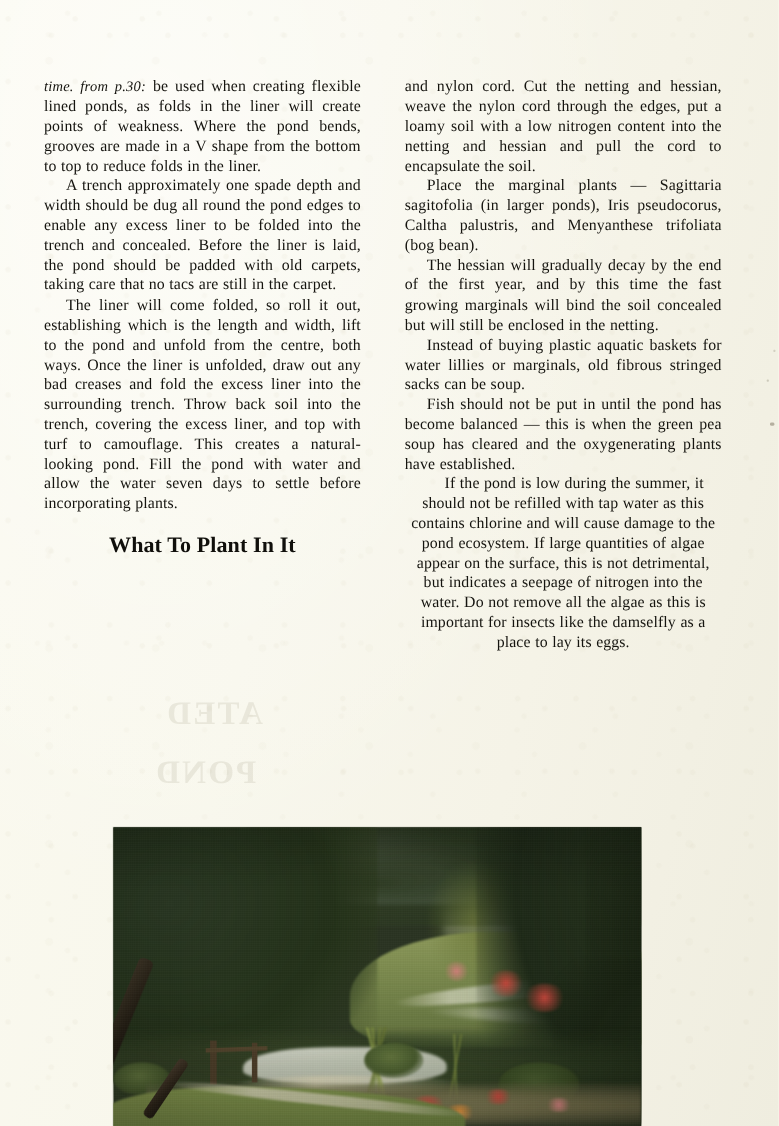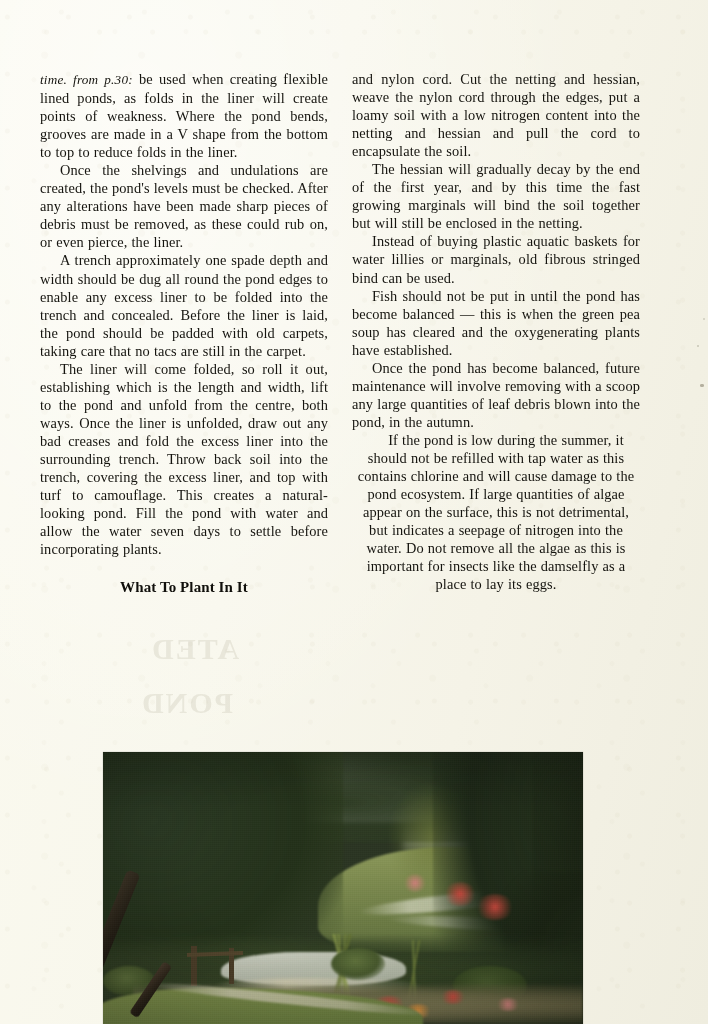--- a/index.html
+++ b/index.html
@@ -65,40 +65,40 @@
     top: 70px;
     width: 288px;
     color: #15140f;
     font-size: 14.4px;
     line-height: 18.05px;
     text-align: justify;
     text-justify: inter-word;
     -webkit-font-smoothing: none;
   }
   #col-left  { left: 40px; }
-  #col-right { left: 352px; }
+  #col-right { left: 368px; }
 
   .col p {
     margin: 0;
     text-indent: 20px;
     letter-spacing: .1px;
     word-spacing: .4px;
   }
   .col p.no-indent { text-indent: 0; }
   .col p.last-line-left { text-align: center; }
 
   .contd {
     font-style: italic;
     font-size: 13.2px;
     letter-spacing: .2px;
   }
 
   h2.section-heading {
     margin: 17px 0 12px 0;
-    font-size: 15px;
+    font-size: 20px;
     line-height: 24px;
     font-weight: bold;
     text-align: center;
     letter-spacing: .1px;
     color: #100f0b;
     font-family: "Liberation Serif", "DejaVu Serif", serif;
   }
 
   
   #photo-wrap {
@@ -361,34 +361,33 @@
 
   <div class="ghost" style="left:150px; top:632px; font-size:30px;">ATED</div>
   <div class="ghost" style="left:140px; top:686px; font-size:30px;">POND</div>
 
   <div id="columns">
 
     <div class="col" id="col-left">
 
       <p class="no-indent"><span class="contd">time. from p.30:</span><span> be used when creating flexible lined ponds, as folds in the liner will create points of weakness.  Where the pond bends, grooves are made in a V shape from the bottom to top to reduce folds in the liner.</span></p>
 
-      <p>Once the shelvings and undulations are created, the pond's levels must be checked.  After any alterations have been made sharp pieces of debris must be removed, as these could rub on, or even pierce, the liner.</p>
       <p>A trench approximately one spade depth and width should be dug all round the pond edges to enable any excess liner to be folded into the trench and concealed.  Before the liner is laid, the pond should be padded with old carpets, taking care that no tacs are still in the carpet.</p>
       <p>The liner will come folded, so roll it out, establishing which is the length and width, lift to the pond and unfold from the centre, both ways.  Once the liner is unfolded, draw out any bad creases and fold the excess liner into the surrounding trench.  Throw back soil into the trench, covering the excess liner, and top with turf to camouflage.  This creates a natural-looking pond.  Fill the pond with water and allow the water seven days to settle before incorporating plants.</p>
 
       <h2 class="section-heading">What To Plant In It</h2>
 
     </div>
 
     <div class="col" id="col-right">
       <p class="no-indent">and nylon cord.  Cut the netting and hessian, weave the nylon cord through the edges, put a loamy soil with a low nitrogen content into the netting and hessian and pull the cord to encapsulate the soil.</p>
-      <p>The hessian will gradually decay by the end of the first year, and by this time the fast growing marginals will bind the soil together but will still be enclosed in the netting.</p>
-      <p>Instead of buying plastic aquatic baskets for water lillies or marginals, old fibrous stringed bind can be used.</p>
+      <p>Place the marginal plants — Sagittaria sagitofolia (in larger ponds), Iris pseudocorus, Caltha palustris, and Menyanthese trifoliata (bog bean).</p>
+      <p>The hessian will gradually decay by the end of the first year, and by this time the fast growing marginals will bind the soil concealed but will still be enclosed in the netting.</p>
+      <p>Instead of buying plastic aquatic baskets for water lillies or marginals, old fibrous stringed sacks can be soup.</p>
       <p>Fish should not be put in until the pond has become balanced — this is when the green pea soup has cleared and the oxygenerating plants have established.</p>
-      <p>Once the pond has become balanced, future maintenance will involve  removing with a scoop any large quantities of leaf debris blown into the pond, in the autumn.</p>
       <p class="last-line-left">If the pond is low during the summer, it should not be refilled with tap water as this contains chlorine and will cause damage to the pond ecosystem.  If large quantities of algae appear on the surface, this is not detrimental, but indicates a seepage of nitrogen into the water.  Do not remove all the algae as this is important for insects like the damselfly as a place to lay its eggs.</p>
     </div>
   </div>
 
   <div id="photo-wrap">
     <div id="photo">
 
       <div class="ph-layer" id="sky"></div>
       <div class="ph-layer" id="sky2"></div>
 

